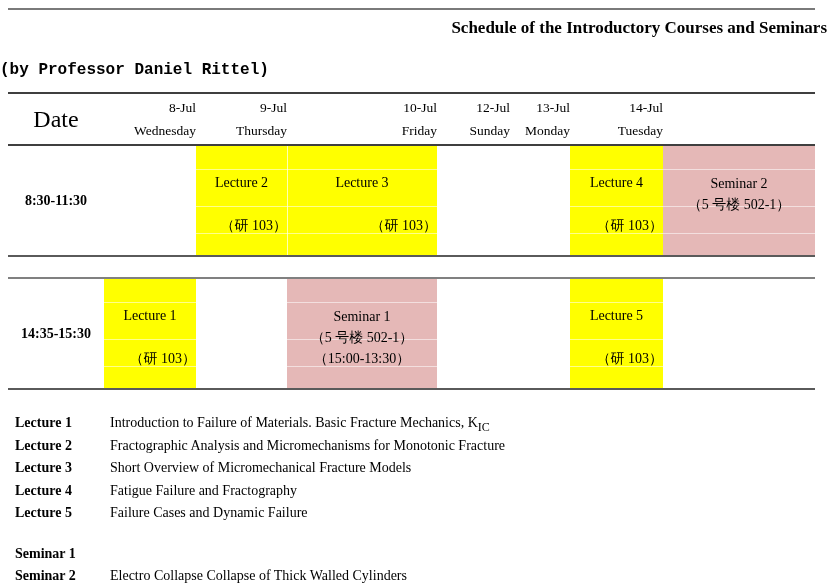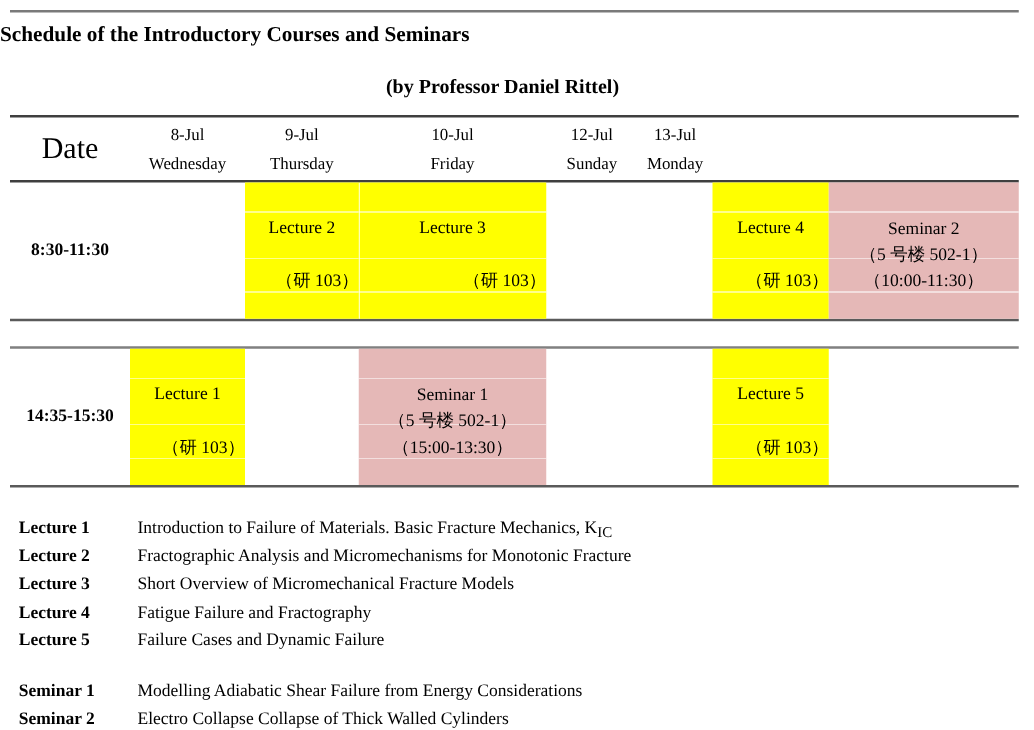--- a/index.html
+++ b/index.html
@@ -5,39 +5,39 @@
   html,body{margin:0;padding:0;}
   body{
     width:827px;height:584px;position:relative;background:#ffffff;
     font-family:"Liberation Serif","DejaVu Serif",serif;color:#000;
     overflow:hidden;
   }
   .rule{position:absolute;left:8px;width:807px;}
   .rule-top{top:8px;height:2px;background:#7a7a7a;}
   .rule-mid{top:277px;height:2px;background:#808080;}
   .doc-title{
-    position:absolute;top:18px;left:0;width:827px;text-align:left;
+    position:absolute;top:18px;left:0;width:827px;text-align:right;
     font-size:17px;font-weight:bold;
   }
   .doc-subtitle{
-    position:absolute;top:61px;left:0;width:804px;text-align:center;
-    font-size:16px;font-weight:bold;
+    position:absolute;top:61px;left:0;width:804px;
+    font-size:16px;font-weight:bold;font-family:Liberation Mono, monospace;
   }
   .sched-header{
     position:absolute;left:8px;top:92px;width:807px;height:54px;
     box-sizing:border-box;border-top:2px solid #3f3f3f;border-bottom:2px solid #3f3f3f;
     display:grid;grid-template-columns:96px 92px 91px 150px 73px 60px 93px 152px;
   }
   .date-head{
     display:flex;align-items:center;justify-content:center;
     font-size:24px;font-weight:normal;
   }
   .day-head{
     display:flex;flex-direction:column;justify-content:space-around;
-    align-items:center;font-size:13.5px;padding:2px 0;
+    align-items:flex-end;font-size:13.5px;padding:2px 0;
   }
   .sched-row{
     position:absolute;left:8px;width:807px;height:111px;
     box-sizing:border-box;border-bottom:2px solid #5a5a5a;
     display:grid;grid-template-columns:96px 92px 91px 150px 73px 60px 93px 152px;
   }
   .row-am{top:146px;}
   .row-pm{top:279px;}
   .time-cell{
     display:flex;align-items:center;justify-content:center;
@@ -92,20 +92,24 @@
     <span>Friday</span>
   </div>
   <div class="day-head">
     <span>12-Jul</span>
     <span>Sunday</span>
   </div>
   <div class="day-head">
     <span>13-Jul</span>
     <span>Monday</span>
   </div>
+  <div class="day-head">
+    <span>14-Jul</span>
+    <span>Tuesday</span>
+  </div>
 </div>
 
 <div class="sched-row row-am">
   <div class="time-cell">8:30-11:30</div>
   <div class="cell"></div>
   <div class="cell lecture">
     <div class="cl-title">Lecture 2</div>
     <div class="cl-room">（研 103）</div>
   </div>
   <div class="cell lecture div-left">
@@ -114,21 +118,20 @@
   </div>
   <div class="cell"></div>
   <div class="cell"></div>
   <div class="cell lecture">
     <div class="cl-title">Lecture 4</div>
     <div class="cl-room">（研 103）</div>
   </div>
   <div class="cell seminar">
     <div class="cl-sem first">Seminar 2</div>
     <div class="cl-sem">（5 号楼 502-1）</div>
-    <div class="cl-sem">（10:00-11:30）</div>
   </div>
 </div>
 
 <div class="rule rule-mid"></div>
 
 <div class="sched-row row-pm">
   <div class="time-cell">14:35-15:30</div>
   <div class="cell lecture">
     <div class="cl-title">Lecture 1</div>
     <div class="cl-room">（研 103）</div>
@@ -165,20 +168,19 @@
     <span class="legend-label">Lecture 4</span>
     <span class="legend-desc"><span>Fatigue Failure and Fractography</span></span>
   </div>
   <div class="legend-row">
     <span class="legend-label">Lecture 5</span>
     <span class="legend-desc"><span>Failure Cases and Dynamic Failure</span></span>
   </div>
   <div class="seminar-group">
     <div class="legend-row">
       <span class="legend-label">Seminar 1</span>
-      <span class="legend-desc"><span>Modelling Adiabatic Shear Failure from Energy Considerations</span></span>
     </div>
     <div class="legend-row">
       <span class="legend-label">Seminar 2</span>
       <span class="legend-desc"><span>Electro Collapse Collapse of Thick Walled Cylinders</span></span>
     </div>
   </div>
 </div>
 
 </body></html>

